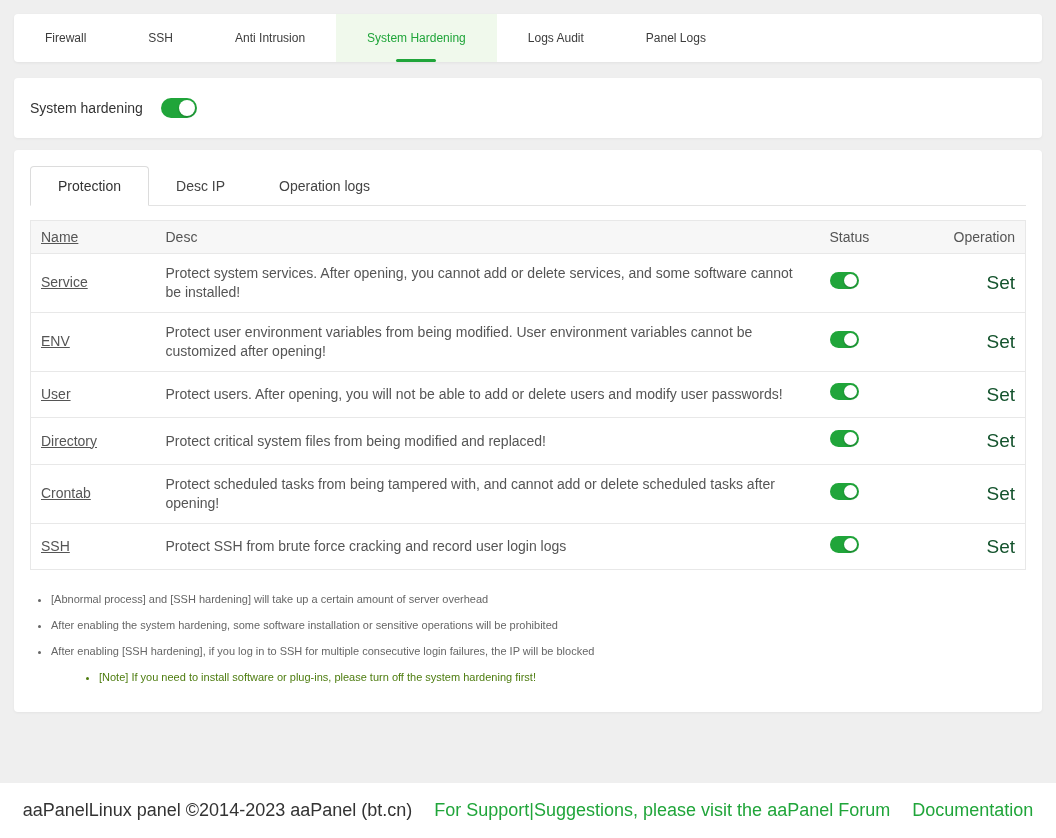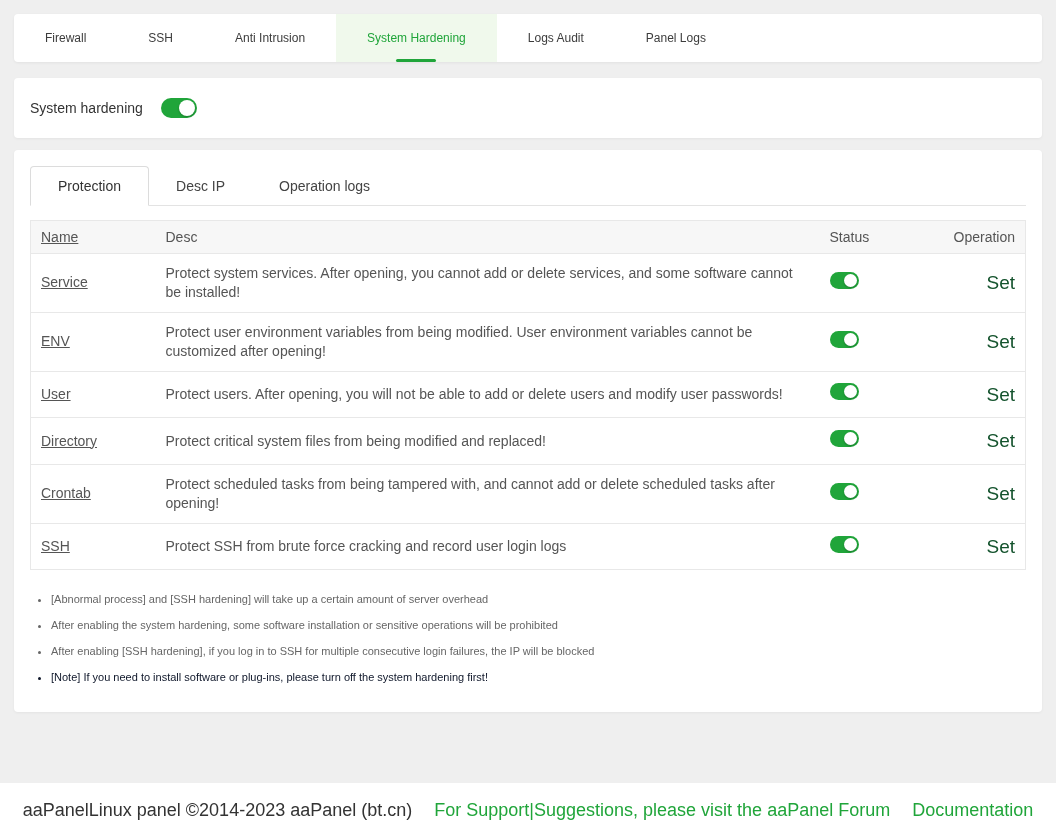--- a/index.html
+++ b/index.html
@@ -90,21 +90,21 @@
     line-height:1.35; vertical-align:middle;
   }
   .col-name { width:125px; padding-right:30px !important;text-decoration:underline; }
   .col-status { width:110px; }
   .col-op { width:96px; text-align:right !important; }
   td.col-op a { color:#14532d; text-decoration:none; font-size:19px; cursor:pointer; }
 
   
   ul.notes { margin:22px 0 6px; padding-left:21px; font-size:11px; color:#666; }
   ul.notes li { margin-bottom:11px; line-height:1.35; }
-  ul.notes li.warning { color:#0f172a; }
+  ul.notes li.warning { color:#4d7c0f;margin-left:48px; }
 
   
   .footer {
     margin-top:auto; height:55px; background:#fff;
     display:flex; align-items:center; justify-content:center;
     gap:22px; font-size:18px; color:#333;
   }
   .footer a { color:#20a53a; text-decoration:none; cursor:pointer; }
 </style>
 </head>

